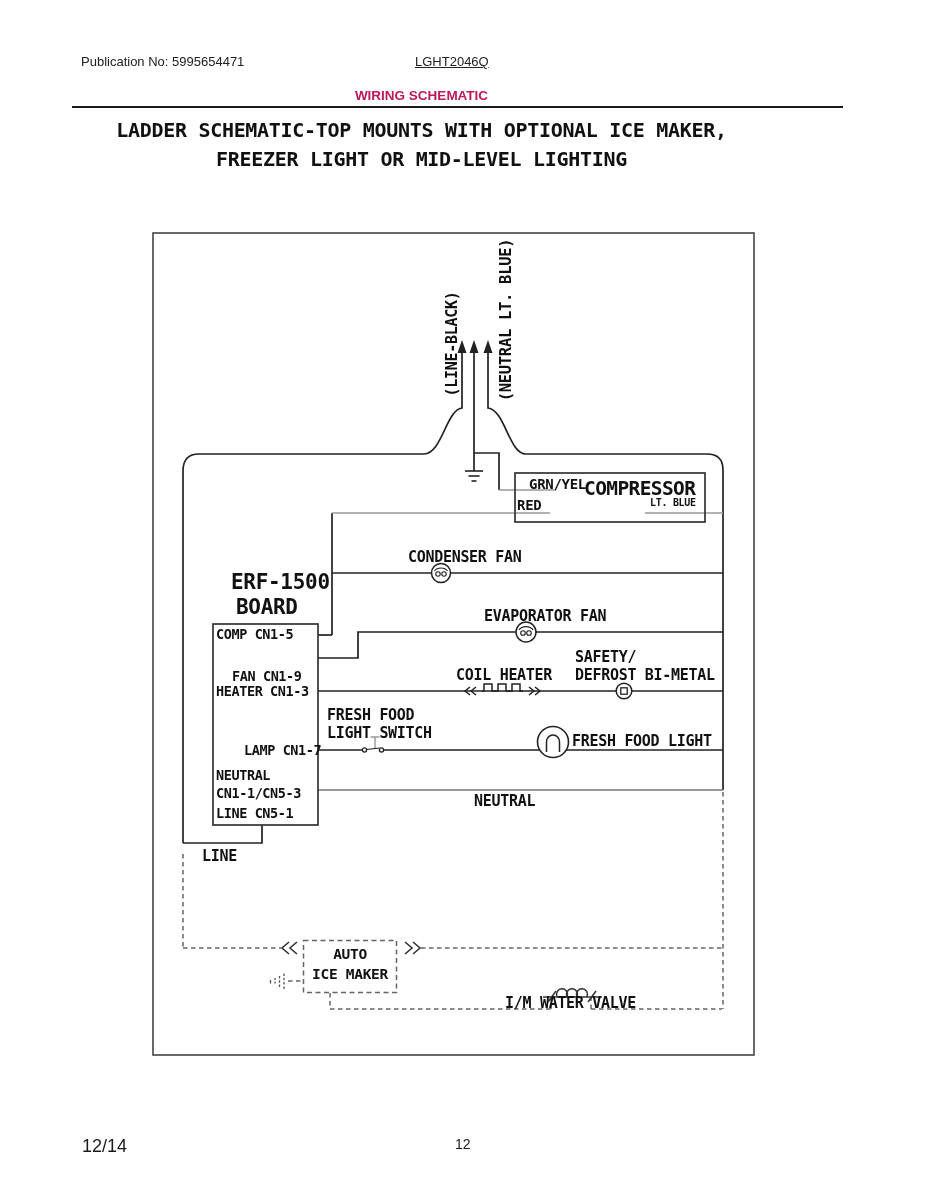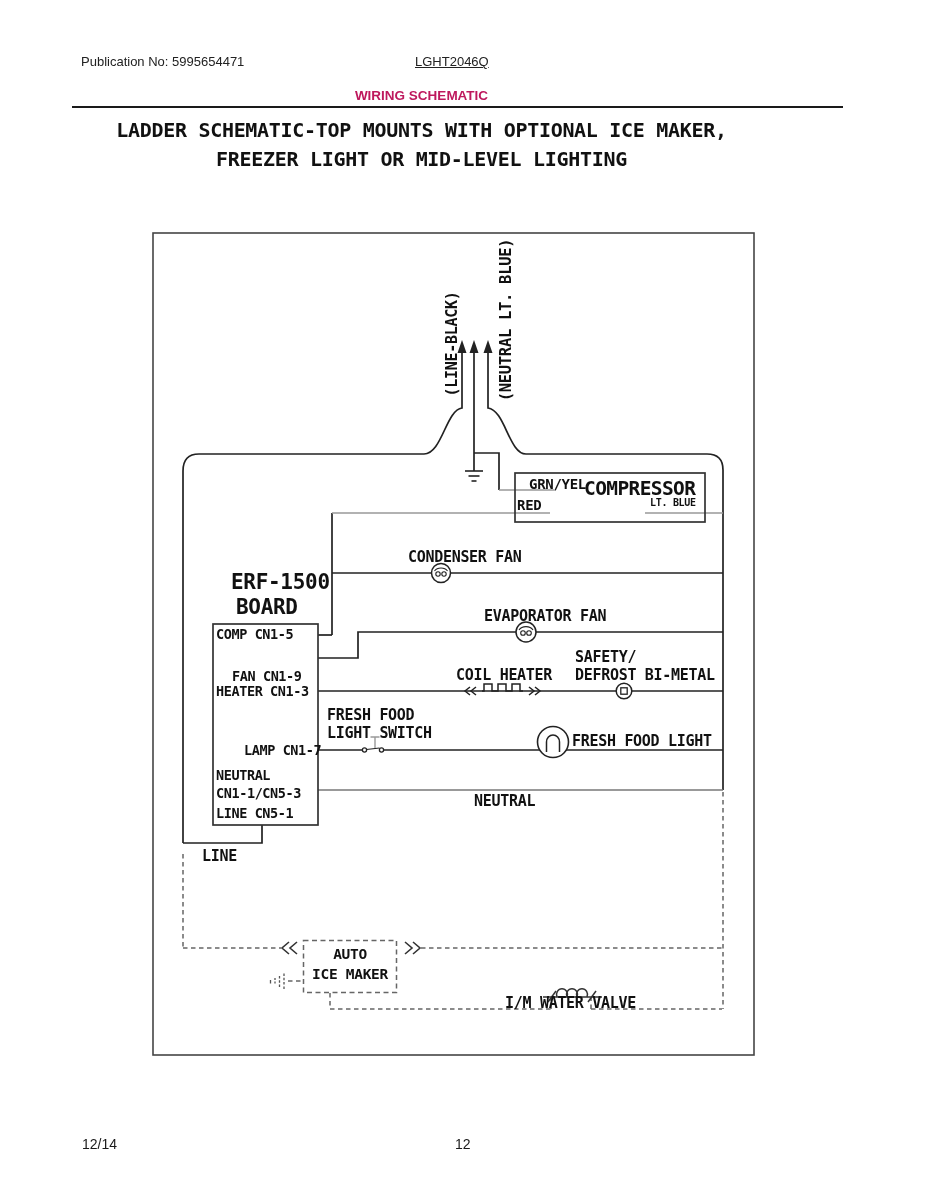--- a/index.html
+++ b/index.html
@@ -184,16 +184,16 @@
   <div class="abs mono lbl" style="left:575px;top:666px;">DEFROST BI-METAL</div>
   <div class="abs mono lbl" style="left:327px;top:706px;">FRESH FOOD</div>
   <div class="abs mono lbl" style="left:327px;top:724px;">LIGHT SWITCH</div>
   <div class="abs mono lbl" style="left:572px;top:732px;">FRESH FOOD LIGHT</div>
   <div class="abs mono lbl" style="left:474px;top:792px;">NEUTRAL</div>
   <div class="abs mono lbl" style="left:202px;top:847px;">LINE</div>
   <div class="abs mono" style="left:303px;top:946px;width:94px;text-align:center;font-size:14.5px;">AUTO</div>
   <div class="abs mono" style="left:303px;top:966px;width:94px;text-align:center;font-size:14.5px;">ICE MAKER</div>
   <div class="abs mono lbl" style="left:505px;top:994px;">I/M WATER VALVE</div>
 
-  <div class="abs sans" style="left:82px;top:1136px;font-size:14px;">12/14</div>
+  <div class="abs sans" style="left:82px;top:1136px;font-size:18px;">12/14</div>
   <div class="abs sans" style="left:455px;top:1136px;font-size:14px;">12</div>
 
 </div>
 
 </body></html>

